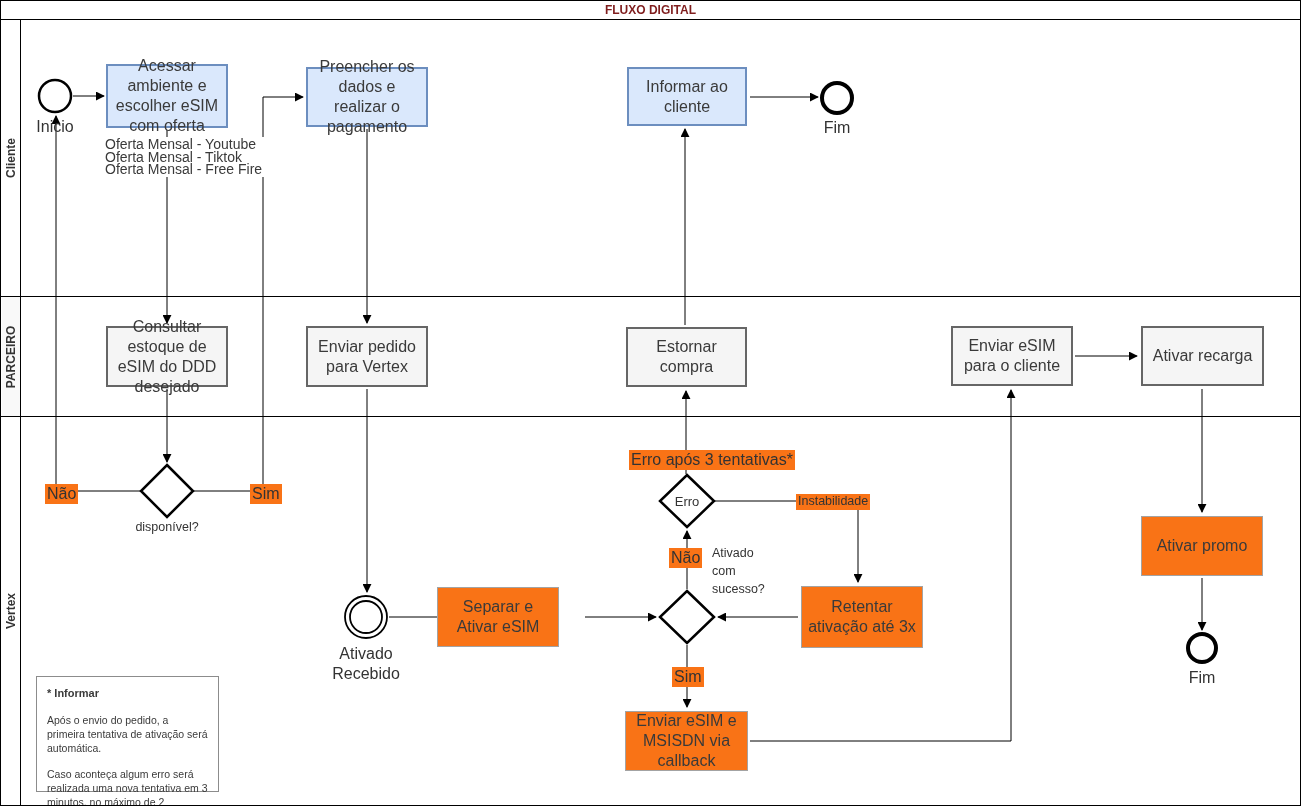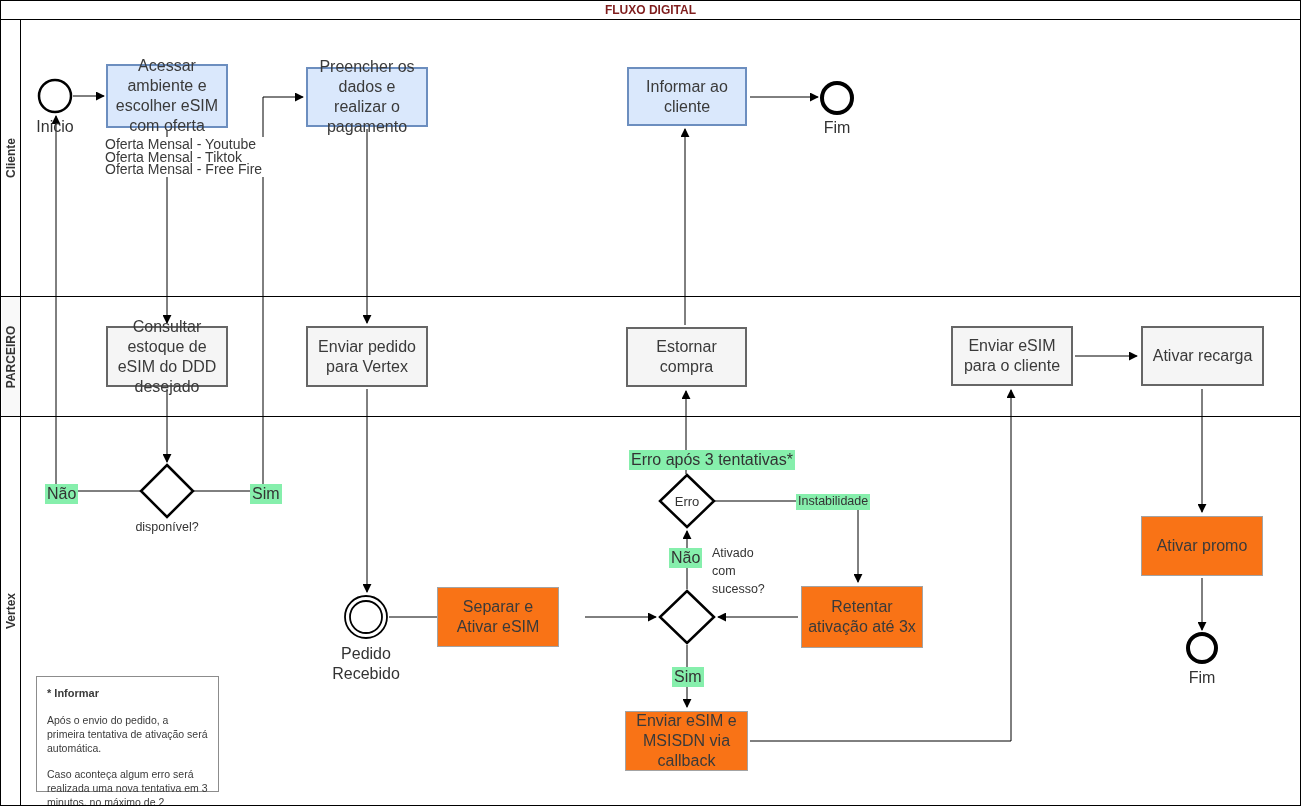--- a/index.html
+++ b/index.html
@@ -26,21 +26,21 @@
   .node{
     position:absolute;box-sizing:border-box;display:flex;align-items:center;
     justify-content:center;text-align:center;font-size:16px;line-height:1.25;
     padding:18px 4px;color:#3a3a3a;
   }
   .blue {background:#dae8fc;border:2px solid #6c8ebf;}
   .gray {background:#f5f5f5;border:2px solid #666666;}
   .green{background:#f97316;border:1px solid #a3a3a3;}
   .lbl{position:absolute;font-size:16px;color:#333;line-height:1.25;}
   .ctr{text-align:center;}
-  .onln{background:#86efac;padding:0 2px;}
+  .onln{background:#f97316;padding:0 2px;}
   #offers{
     position:absolute;left:102px;top:136px;font-size:14px;line-height:12.5px;
     background:#fff;padding:1px 2px;white-space:nowrap;color:#3a3a3a;
   }
   #offers span{display:block;}
   #note{
     position:absolute;left:35px;top:675px;width:183px;height:116px;
     box-sizing:border-box;background:#fff;border:1px solid #8c8c8c;
     padding:9px 10px;font-size:10.5px;line-height:1.3;color:#3a3a3a;
   }
@@ -119,21 +119,21 @@
   <div class="node gray" style="left:625px;top:326px;width:121px;height:60px;">Estornar compra</div>
   <div class="node gray" style="left:1140px;top:325px;width:123px;height:60px;">Ativar recarga</div>
 
   <div class="node green" style="left:436px;top:586px;width:122px;height:60px;">Separar e Ativar eSIM</div>
   <div class="node green" style="left:800px;top:585px;width:122px;height:62px;">Retentar ativação até 3x</div>
   <div class="node green" style="left:624px;top:710px;width:123px;height:60px;">Enviar eSIM e MSISDN via callback</div>
   <div class="node green" style="left:1140px;top:515px;width:122px;height:60px;">Ativar promo</div>
 
   <div class="lbl ctr" style="left:30px;top:116px;width:48px;">Inicio</div>
   <div class="lbl ctr" style="left:818px;top:117px;width:36px;">Fim</div>
-  <div class="lbl ctr" style="left:327px;top:643px;width:76px;">Pedido Recebido</div>
+  <div class="lbl ctr" style="left:327px;top:643px;width:76px;">Ativado Recebido</div>
   <div class="lbl ctr" style="left:1183px;top:667px;width:36px;">Fim</div>
   <div class="lbl ctr" style="left:116px;top:519px;width:100px;font-size:12.5px;">disponível?</div>
   <div class="lbl ctr" style="left:660px;top:493px;width:52px;font-size:13px;">Erro</div>
   <div class="lbl" style="left:711px;top:543px;width:62px;font-size:12.5px;line-height:18px;">Ativado com sucesso?</div>
 
   <div class="lbl onln" style="left:44px;top:483px;">Não</div>
   <div class="lbl onln" style="left:249px;top:483px;">Sim</div>
   <div class="lbl onln" style="left:668px;top:547px;">Não</div>
   <div class="lbl onln" style="left:671px;top:666px;">Sim</div>
   <div class="lbl onln" style="left:795px;top:493px;font-size:12.5px;">Instabilidade</div>

